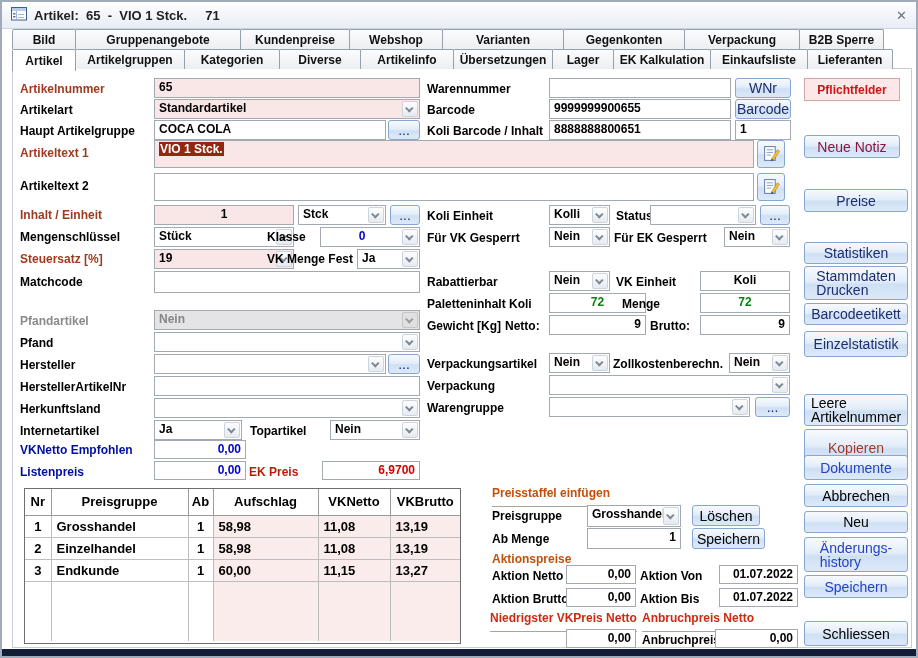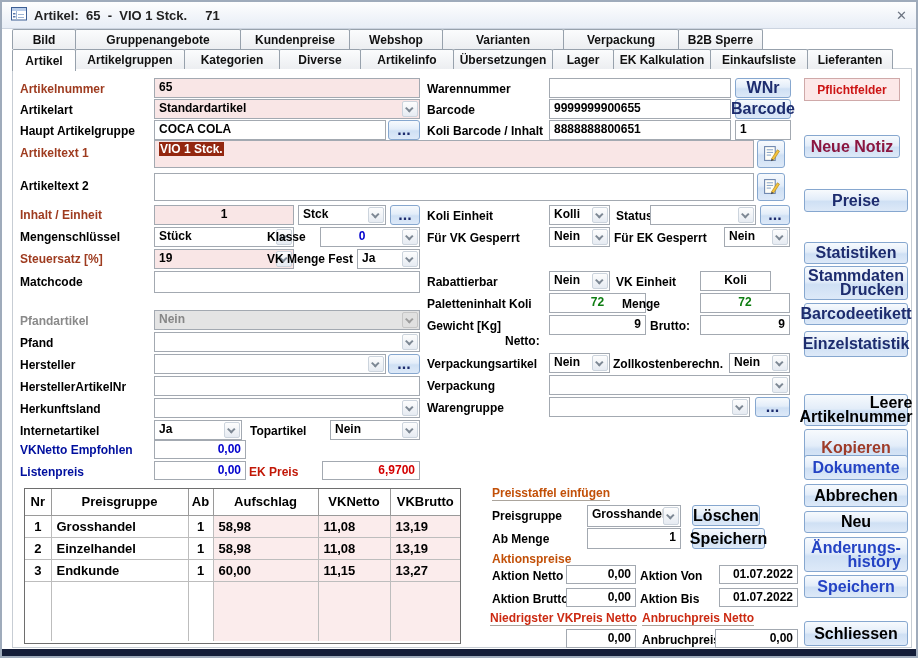--- a/index.html
+++ b/index.html
@@ -24,37 +24,37 @@
   .dis{background:#e4e4e4;color:#868686}
   .vblue{color:#0000cd}
   .vgreen{color:#0e7d12}
   .vred{color:#d40000}
   .cb{padding-right:20px}
   .arr{position:absolute;top:1px;right:1px;bottom:1px;width:16px;background:linear-gradient(#fdfdfd,#e6ebf2);border:1px solid #ccd4dd;border-radius:2px;display:flex;align-items:center;justify-content:center}
   .arr b{display:block;width:6px;height:6px;border-left:2px solid #7d8894;border-bottom:2px solid #7d8894;transform:rotate(-45deg) translateY(-1px)}
   .dis .arr{background:#e0e0e0;border-color:#c6c6c6}
   .dis .arr b{border-color:#9d9d9d}
   .sel{background:#93270f;color:#fff;padding:0 1px}
-  .btn{position:absolute;border:1px solid #86a7cf;border-radius:3px;background:linear-gradient(#f7fafd 0%,#e3edf9 45%,#cfe0f4 55%,#dde9f8 100%);display:flex;align-items:center;justify-content:center;text-align:right;font-weight:bold;font-size:16px;color:#000;white-space:pre-line;line-height:14px;cursor:default}
+  .btn{position:absolute;border:1px solid #86a7cf;border-radius:3px;background:linear-gradient(#f7fafd 0%,#e3edf9 45%,#cfe0f4 55%,#dde9f8 100%);display:flex;align-items:center;justify-content:center;text-align:left;font-weight:normal;font-size:14px;color:#000;white-space:pre-line;line-height:14px;cursor:default}
   .navy{color:#1d2c6e}
   .blue2{color:#2443c4}
   .marn{color:#8b1640}
   .brik{color:#9e3b28}
   .pfbox{position:absolute;background:#fce8e8;border:1px solid #cfa9a9;color:#cc1414;display:flex;align-items:center;justify-content:center}
   .tblwrap{position:absolute;left:22px;top:486px;width:437px;height:156px;border:1px solid #6e6e6e;background:#fff}
   .ptable{border-collapse:collapse;table-layout:fixed;width:435px;font-size:13px;font-weight:bold}
   .ptable th{border:1px solid #9a9a9a;border-top:none;height:26px;background:#fff;text-align:center;font-weight:bold;padding:0 2px;overflow:hidden}
   .ptable td{border:1px solid #bdbdbd;height:22px;padding:0 5px;overflow:hidden;white-space:nowrap}
   .ptable th:first-child,.ptable td:first-child{border-left:none}
   .ptable th:last-child,.ptable td:last-child{border-right:none}
   .ptable tr.filler td{height:60px;border-bottom:none}
   td.pinkc{background:#fbecec}
   td.cc,th.cc{text-align:center}
   .gh{position:absolute;color:#c25008;white-space:nowrap;font-size:12px}
-  .ghu{border-bottom:1px solid #aba49c;padding-bottom:0}
+  .ghu{border-bottom:1px solid #aba49c;padding-bottom:6px}
   .ghr{color:#cc2a12}
   .bstrip{position:absolute;left:0;bottom:0;width:100%;height:7px;background:#141d38}
   .editbtn{padding:1px}
 </style>
 </head>
 <body>
 
 <div id="win">
 
   <div class="titlebar">
@@ -70,20 +70,21 @@
     <span class="title">Artikel:  65  -  VIO 1 Stck.     71</span>
     <span class="close">✕</span>
   </div>
 
   <div class="tabsrow" style="top:27px">
     <div class="tab" style="width:64px">Bild</div>
     <div class="tab" style="width:166px">Gruppenangebote</div>
     <div class="tab" style="width:110px">Kundenpreise</div>
     <div class="tab" style="width:94px">Webshop</div>
     <div class="tab" style="width:122px">Varianten</div>
+    <div class="tab" style="width:122px">Gegenkonten</div>
     <div class="tab" style="width:116px">Verpackung</div>
     <div class="tab" style="width:85px">B2B Sperre</div>
   </div>
   <div class="tabsrow" style="top:47px">
     <div class="tab active" style="width:64px">Artikel</div>
     <div class="tab" style="width:110px">Artikelgruppen</div>
     <div class="tab" style="width:96px">Kategorien</div>
     <div class="tab" style="width:82px">Diverse</div>
     <div class="tab" style="width:94px">Artikelinfo</div>
     <div class="tab" style="width:100px">Übersetzungen</div>
@@ -193,29 +194,29 @@
   <div class="btn navy" style="left:758px;top:203px;width:30px;height:20px">...</div>
 
   <span class="lb" style="left:425px;top:229px">Für VK Gesperrt</span>
   <div class="f cb" style="left:547px;top:225px;width:61px;height:20px"><span>Nein</span><span class="arr"><b></b></span></div>
   <span class="lb" style="left:612px;top:229px">Für EK Gesperrt</span>
   <div class="f cb" style="left:722px;top:225px;width:66px;height:20px"><span>Nein</span><span class="arr"><b></b></span></div>
 
   <span class="lb" style="left:425px;top:273px">Rabattierbar</span>
   <div class="f cb" style="left:547px;top:269px;width:61px;height:20px"><span>Nein</span><span class="arr"><b></b></span></div>
   <span class="lb" style="left:614px;top:273px">VK Einheit</span>
-  <div class="f ac" style="left:698px;top:269px;width:71px;height:20px">Koli</div>
+  <div class="f ac" style="left:698px;top:269px;width:90px;height:20px">Koli</div>
 
   <span class="lb" style="left:425px;top:295px">Paletteninhalt Koli</span>
   <div class="f ac vgreen" style="left:547px;top:291px;width:97px;height:20px">72</div>
   <span class="lb" style="left:620px;top:295px">Menge</span>
   <div class="f ac vgreen" style="left:698px;top:291px;width:90px;height:20px">72</div>
 
   <span class="lb" style="left:425px;top:317px">Gewicht [Kg]</span>
-  <span class="lb" style="left:503px;top:332px">Netto:</span>
+  <span class="lb" style="left:503px;top:317px">Netto:</span>
   <div class="f ar" style="left:547px;top:313px;width:97px;height:20px">9</div>
   <span class="lb" style="left:648px;top:317px">Brutto:</span>
   <div class="f ar" style="left:698px;top:313px;width:90px;height:20px">9</div>
 
   <span class="lb" style="left:425px;top:355px">Verpackungsartikel</span>
   <div class="f cb" style="left:547px;top:351px;width:61px;height:20px"><span>Nein</span><span class="arr"><b></b></span></div>
   <span class="lb" style="left:611px;top:355px">Zollkostenberechn.</span>
   <div class="f cb" style="left:727px;top:351px;width:61px;height:20px"><span>Nein</span><span class="arr"><b></b></span></div>
 
   <span class="lb" style="left:425px;top:377px">Verpackung</span>

